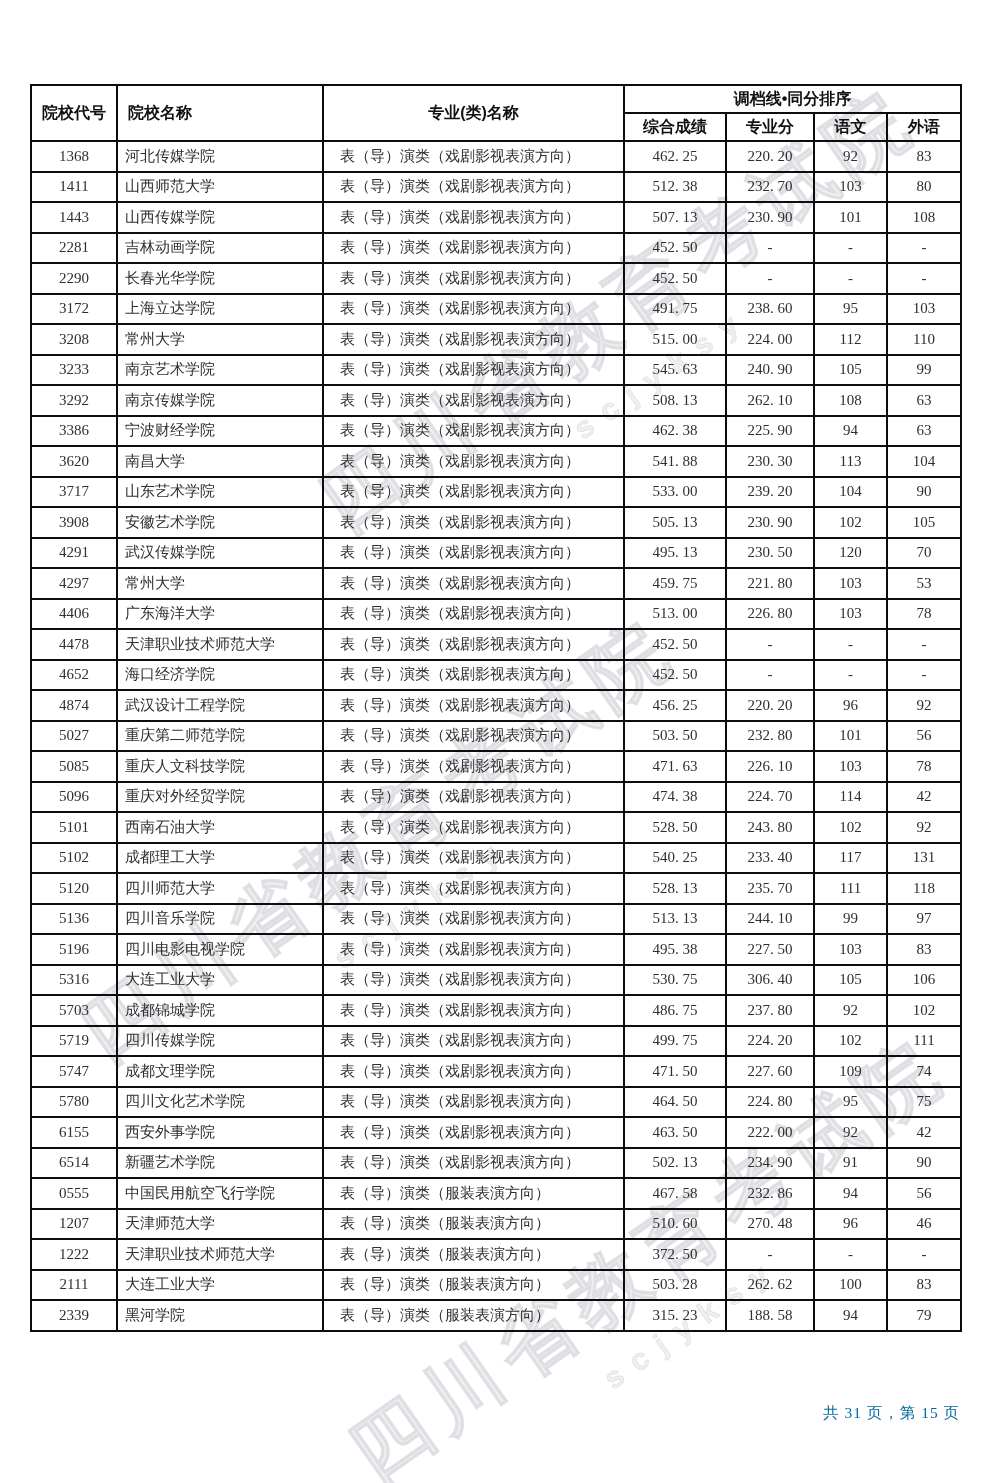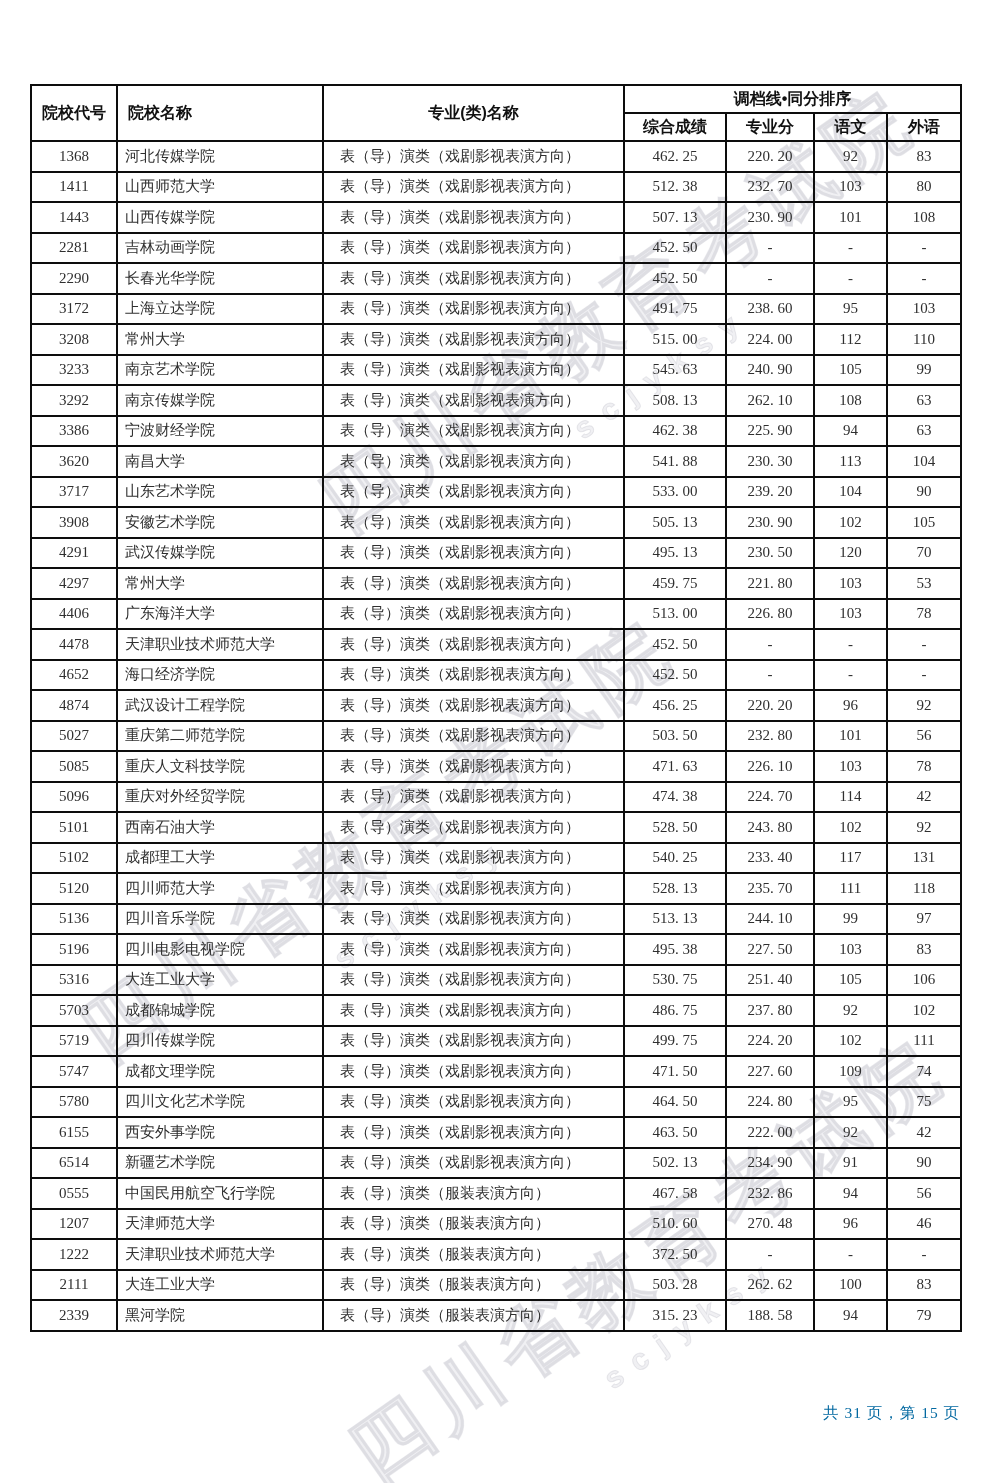--- a/index.html
+++ b/index.html
@@ -366,21 +366,21 @@
         <td class="col-composite">495. 38</td>
         <td class="col-mscore">227. 50</td>
         <td class="col-chinese">103</td>
         <td class="col-foreign">83</td>
       </tr>
       <tr>
         <td class="col-code">5316</td>
         <td class="col-name">大连工业大学</td>
         <td class="col-major">表（导）演类（戏剧影视表演方向）</td>
         <td class="col-composite">530. 75</td>
-        <td class="col-mscore">251. 40</td>
+        <td class="col-mscore">306. 40</td>
         <td class="col-chinese">105</td>
         <td class="col-foreign">106</td>
       </tr>
       <tr>
         <td class="col-code">5703</td>
         <td class="col-name">成都锦城学院</td>
         <td class="col-major">表（导）演类（戏剧影视表演方向）</td>
         <td class="col-composite">486. 75</td>
         <td class="col-mscore">237. 80</td>
         <td class="col-chinese">92</td>

